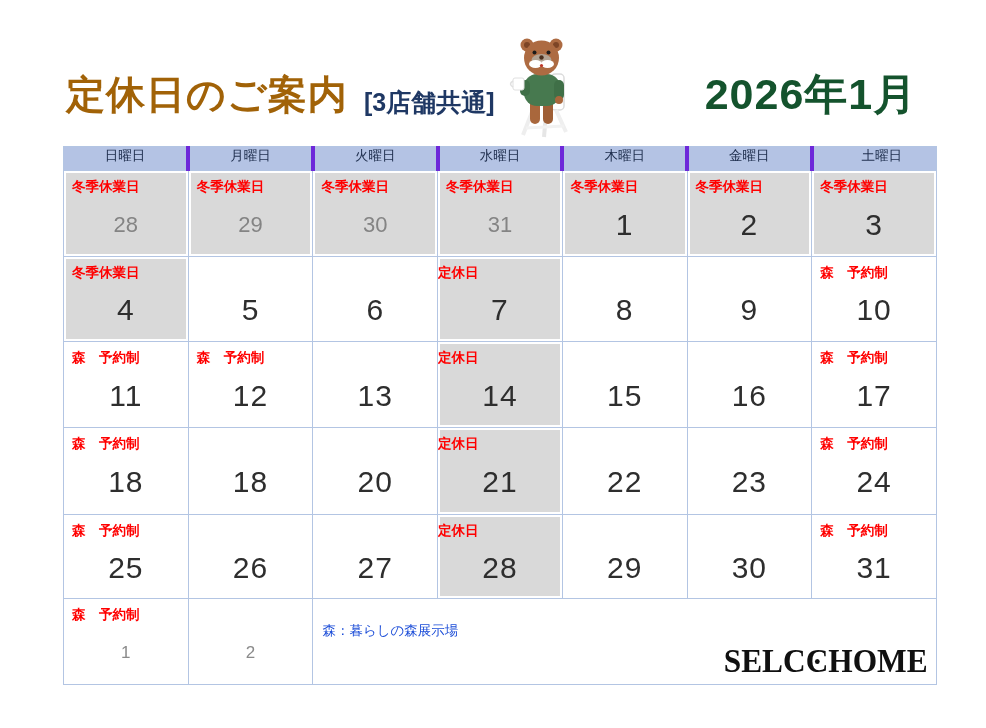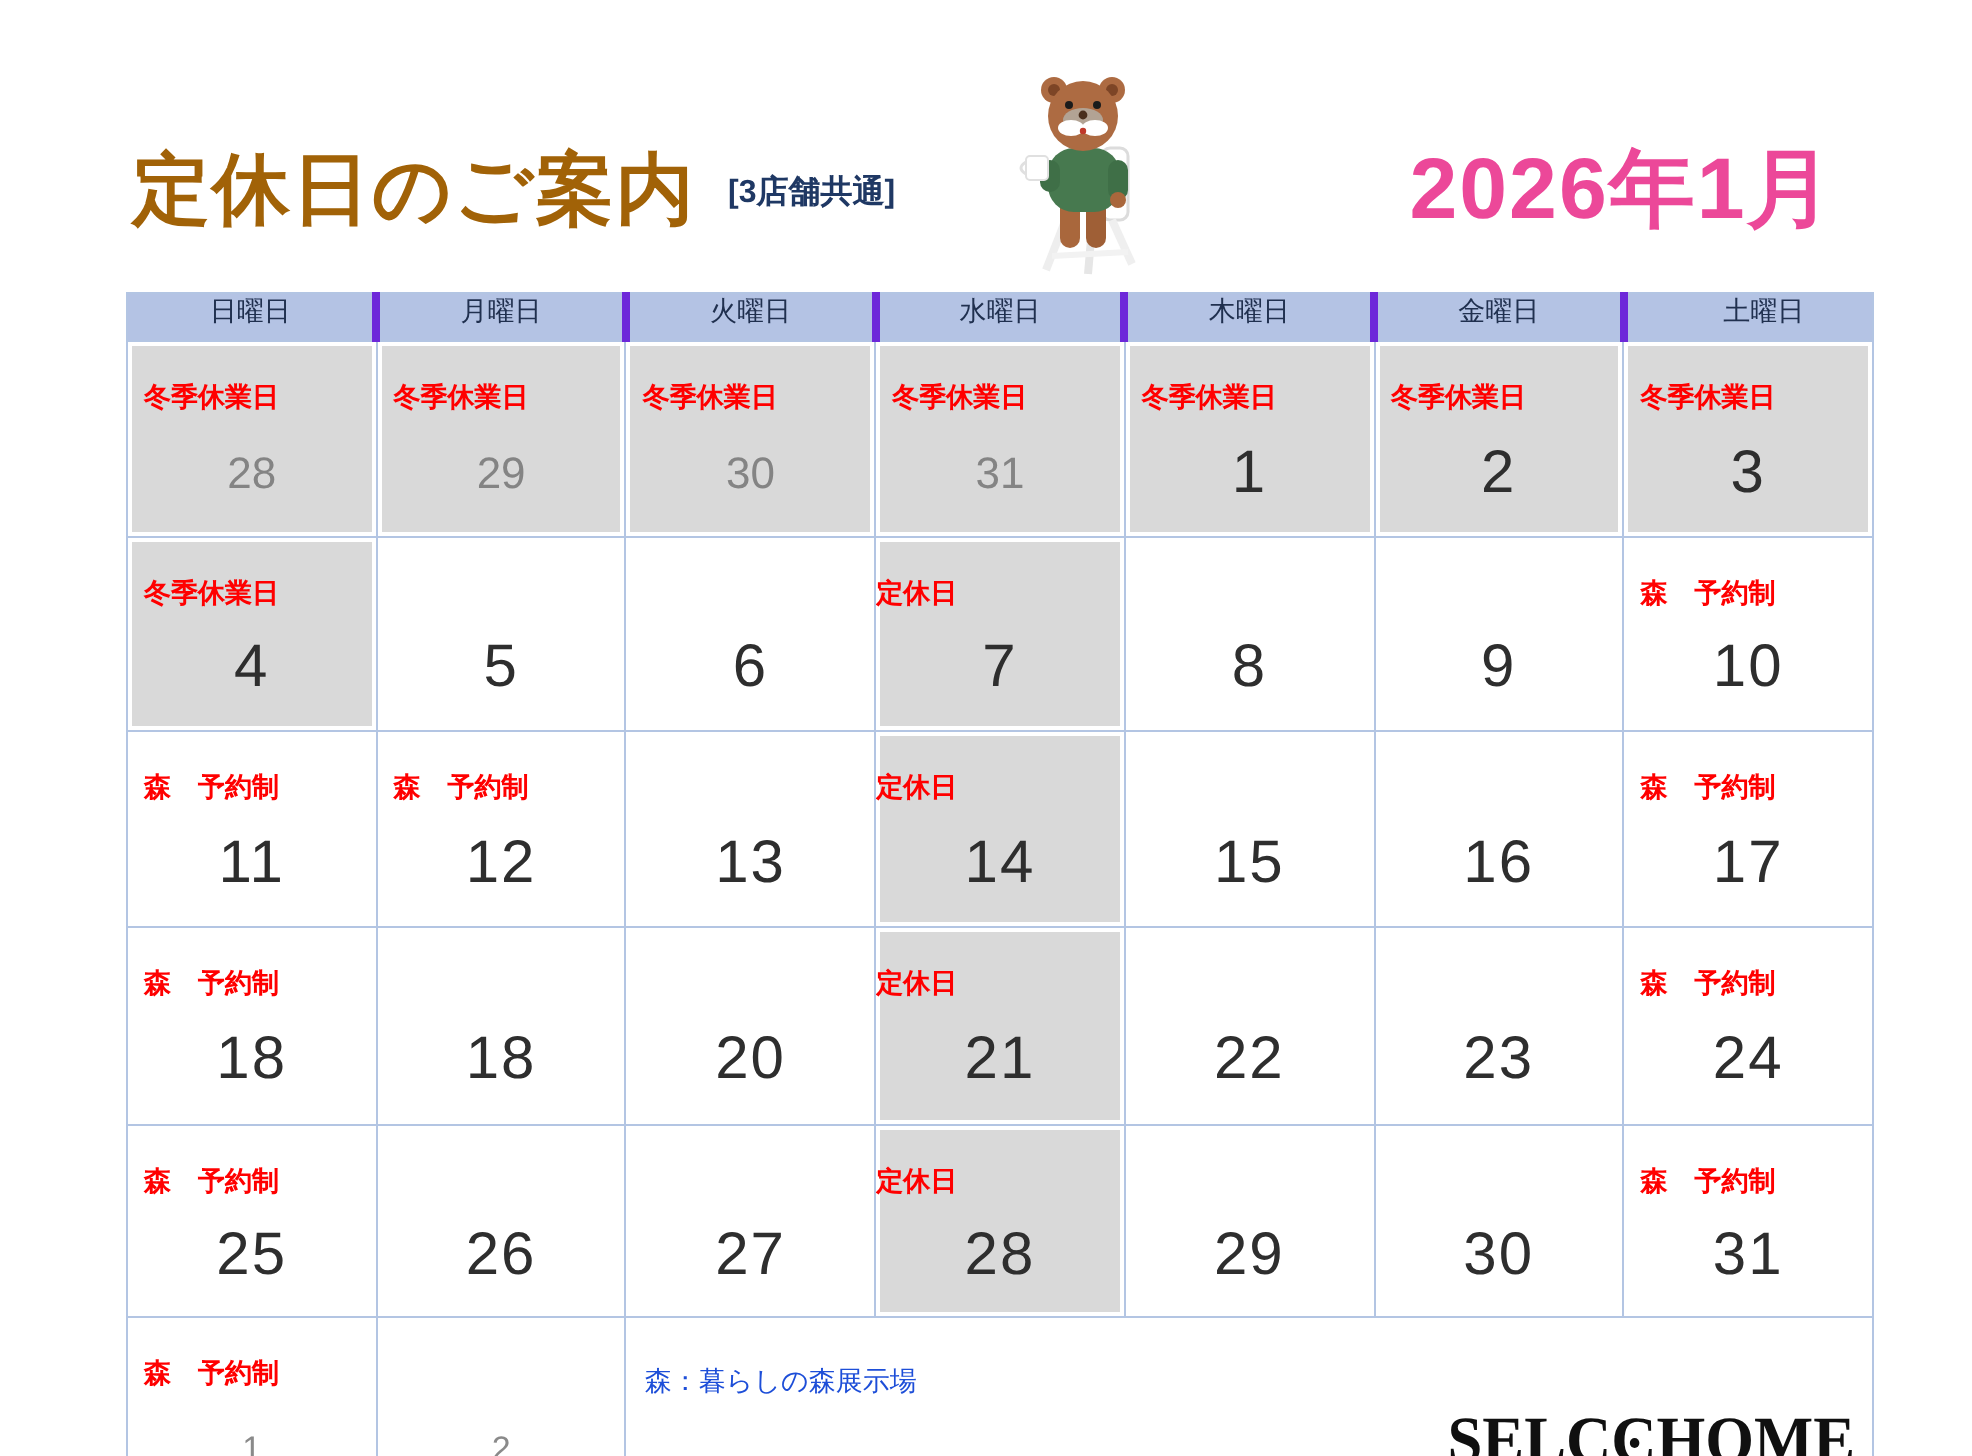--- a/index.html
+++ b/index.html
@@ -2,38 +2,38 @@
 <html><head>
 <meta charset="utf-8">
 <style>
   * { margin:0; padding:0; box-sizing:border-box; }
   html,body { background:#fff; }
   body { font-family:"Liberation Sans","DejaVu Sans",sans-serif; }
   #stage { position:relative; width:986px; height:728px; background:#ffffff; overflow:hidden; }
 
   
   .title   { position:absolute; left:66px;  top:68px;  font-size:39px; font-weight:bold; color:#a16207; letter-spacing:1px; }
-  .subtitle{ position:absolute; left:364px; top:86px;  font-size:16px; font-weight:bold; color:#1f3864; }
-  .month   { position:absolute; left:700px; top:66px;  width:222px; text-align:center; font-size:43px; font-weight:bold; color:#ec4899; letter-spacing:1px; }
+  .subtitle{ position:absolute; left:364px; top:86px;  font-size:25px; font-weight:bold; color:#1f3864; }
+  .month   { position:absolute; left:700px; top:66px;  width:222px; text-align:center; font-size:43px; font-weight:bold; color:#14532d; letter-spacing:1px; }
   .mascot  { position:absolute; left:496px; top:34px; width:92px; height:106px; }
 
   
   table.cal { position:absolute; left:63px; top:146px; width:874px; border-collapse:collapse; table-layout:fixed; }
   .cal th, .cal td { border:1px solid #b3c5e3; padding:0; vertical-align:top; }
   .cal th {
     height:24px; background:#b4c3e4; color:#20304f;
     font-size:13.5px; font-weight:normal; text-align:center;
     border-left:2px solid #ffffff; border-right:4px solid #6d28d9;
   }
   .cal th:first-child { border-left:1px solid #b3c5e3; }
   .cal th:last-child  { border-right:1px solid #b3c5e3;padding-left:14px; }
 
   td.closed { background:#d9d9d9; box-shadow:inset 0 0 0 2px #ffffff; }
 
-  .cw  { display:flex; flex-direction:column;margin-top:12px; }
+  .cw  { display:flex; flex-direction:column; }
   tr.r0 .cw { height:85px; } tr.r1 .cw { height:84px; } tr.r2 .cw { height:85px; }
   tr.r3 .cw { height:86px; } tr.r4 .cw { height:83px; } tr.r5 .cw { height:85px; }
 
   .lbl { flex:0 0 27px; padding:7px 2px 0 8px; font-size:13.5px; font-weight:600; color:#ff0000;
          white-space:nowrap; overflow:hidden; }
   .lbl.center { padding-left:0; }
   .dt  { flex:1; display:flex; align-items:center; justify-content:center;
          font-size:30px; color:#2e2e2e; padding-bottom:5px; letter-spacing:1px; }
   .dt.adjacent { font-size:22px; color:#848484; letter-spacing:0; }
   .dt.small    { font-size:17px; color:#8a8a8a; letter-spacing:0; }

